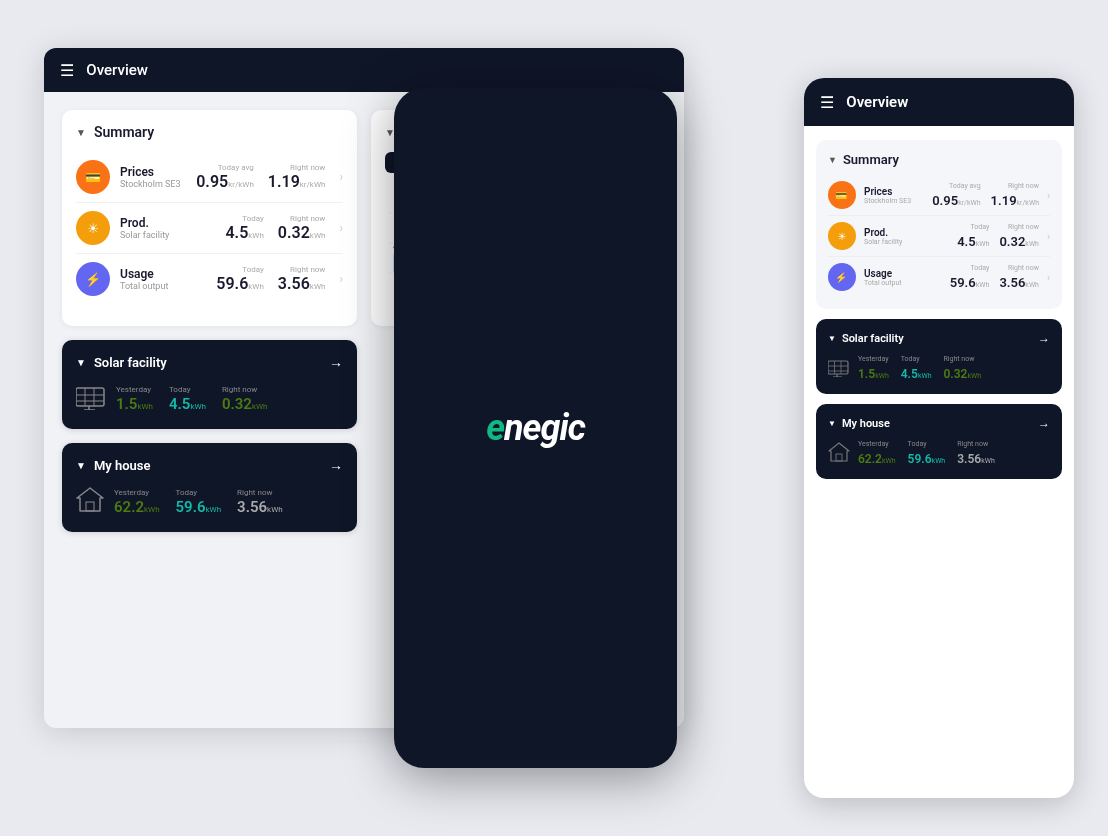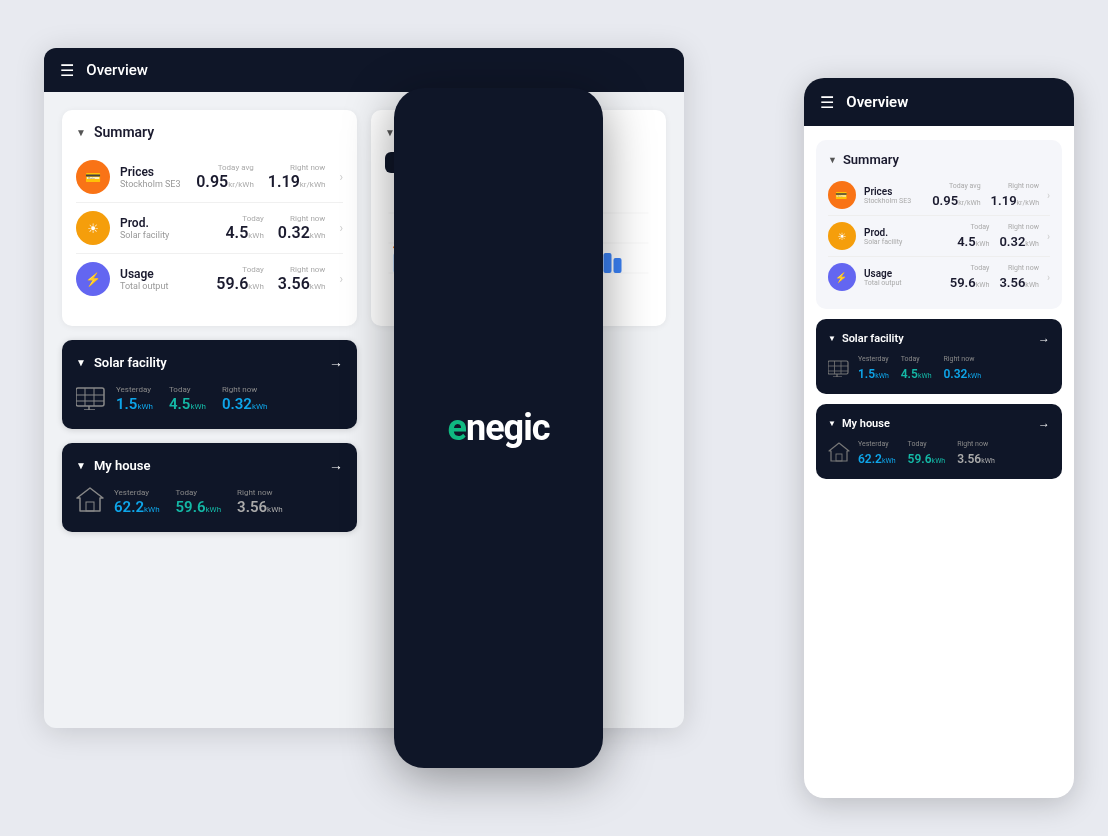--- a/index.html
+++ b/index.html
@@ -222,21 +222,21 @@
 
     .solar-val-number {
       font-size: 15px;
       font-weight: 600;
     }
 
     .solar-val-unit {
       font-size: 8px;
     }
 
-    .color-green { color: #0ea5e9; }
+    .color-green { color: #4d7c0f; }
     .color-teal { color: #14b8a6; }
     .color-dark { color: #aaa; }
 
     
     .prices-card {
       background: white;
       border-radius: 10px;
       padding: 14px;
       box-shadow: 0 1px 6px rgba(0,0,0,0.06);
       grid-row: span 1;
@@ -288,29 +288,30 @@
       align-items: center;
       justify-content: center;
       gap: 4px;
     }
 
     
     .mobile-phone {
       position: absolute;
       left: 370px;
       top: 60px;
-      width: 209px;
+      width: 283px;
       height: 680px;
       background: #0f1628;
       border-radius: 30px;
       box-shadow: 0 10px 50px rgba(0,0,0,0.4);
       display: flex;
       align-items: center;
       justify-content: center;
       z-index: 10;
+      font-style: italic;
     }
 
     .enegic-logo {
       font-size: 36px;
       font-weight: 700;
       color: white;
       letter-spacing: -1px;
     }
 
     .enegic-e {

